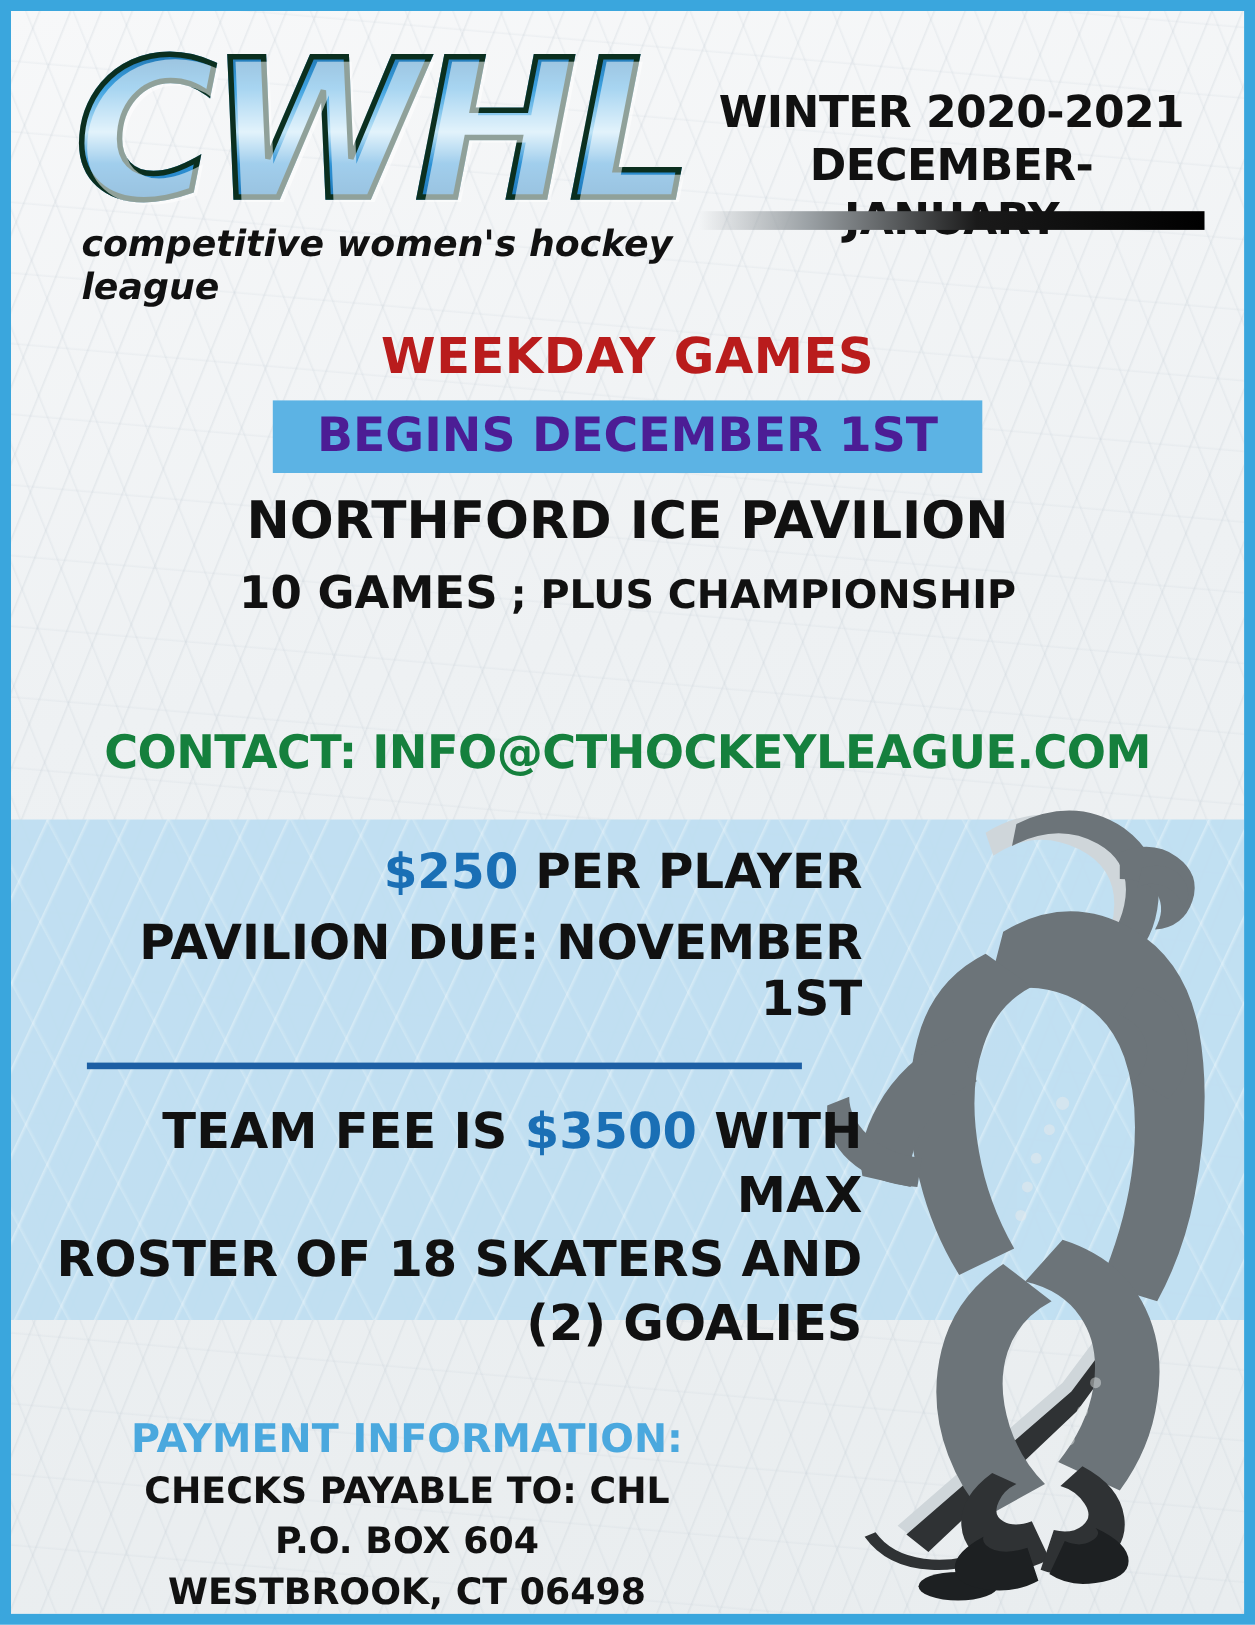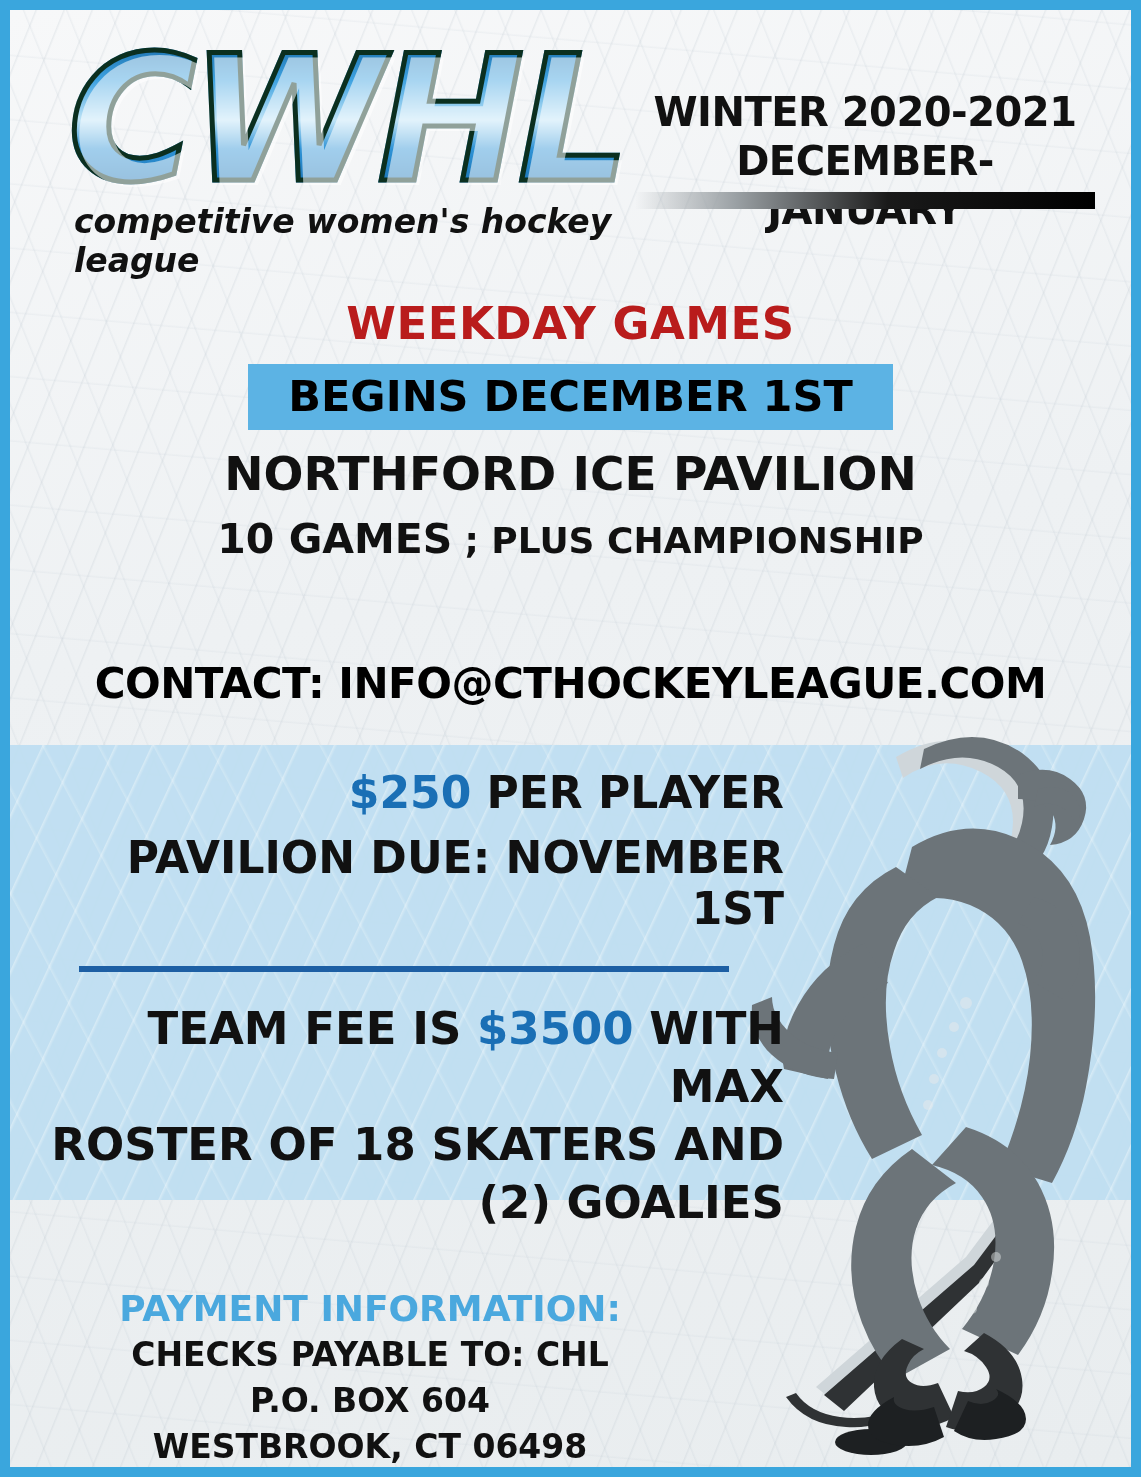--- a/index.html
+++ b/index.html
@@ -84,21 +84,21 @@
     font-style: italic;
     font-weight: bold;
     font-size: 33px;
     color: #111;
     margin: -8px 0 0 6px;
     letter-spacing: 0px;
   }
   .header-right {
     position: absolute;
     right: 46px;
-    top: 78px;
+    top: 68px;
     width: 440px;
     text-align: center;
   }
   .header-right div {
     font-family: "DejaVu Sans", sans-serif;
     font-weight: bold;
     font-size: 40px;
     color: #111;
     line-height: 49px;
     letter-spacing: -0.5px;
@@ -123,21 +123,21 @@
     font-size: 45px;
     color: #b91c1c;
     letter-spacing: 0.5px;
   }
   .begins-wrap {
     margin-top: 14px;
   }
   .begins {
     display: inline-block;
     background: #5cb3e4;
-    color: #000000;
+    color: #4c1d95;
     font-family: "DejaVu Sans", sans-serif;
     font-weight: bold;
     font-size: 43px;
     padding: 7px 40px 9px 40px;
     letter-spacing: 0px;
   }
   .line-rink {
     margin-top: 16px;
     font-family: "DejaVu Sans", sans-serif;
     font-weight: bold;
@@ -154,21 +154,21 @@
   .line-games .small {
     font-size: 36px;
     margin-left: 12px;
   }
   .contact {
     margin-top: 96px;
     text-align: center;
     font-family: "DejaVu Sans", sans-serif;
     font-weight: bold;
     font-size: 42px;
-    color: #000000;
+    color: #15803d;
     letter-spacing: -0.5px;
   }
 
   
   .pricing {
     position: relative;
     margin-top: 59px;
     padding-left: 14px;
     width: 760px;
     text-align: right;

